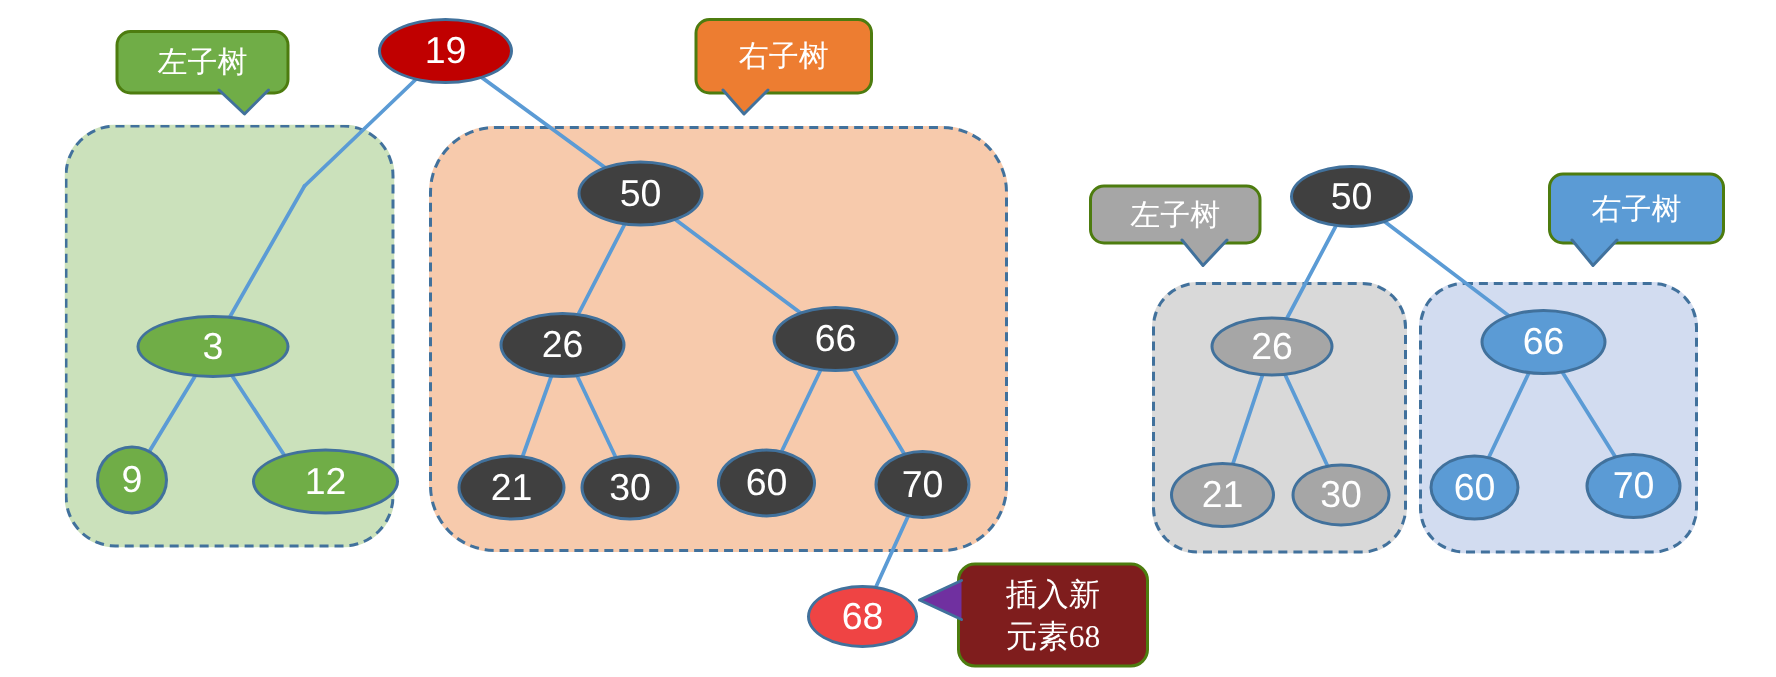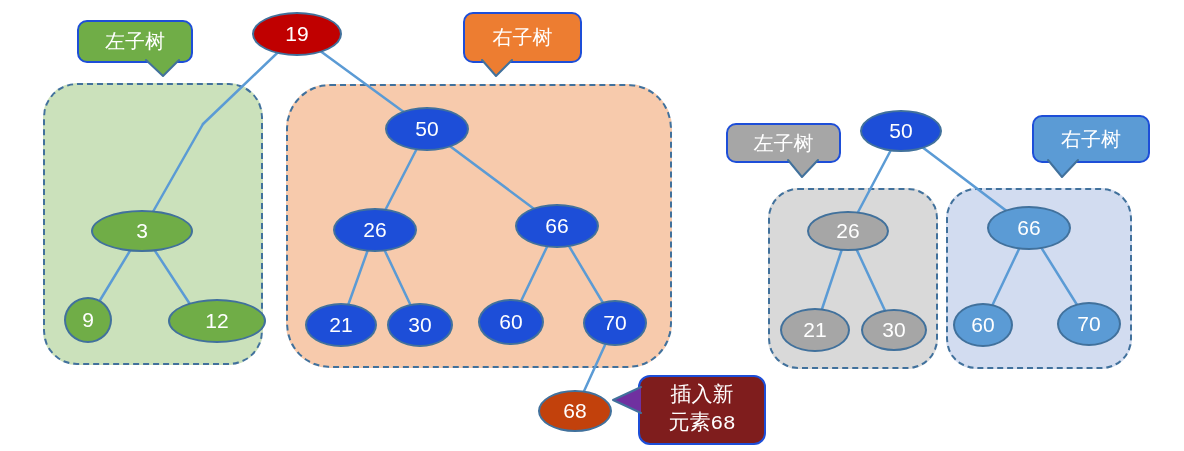--- a/index.html
+++ b/index.html
@@ -25,39 +25,39 @@
   .edges { z-index: 2; }
   .node {
     position: absolute;
     box-sizing: border-box;
     border: 2px solid #41719C;
     border-radius: 50%;
     display: flex;
     align-items: center;
     justify-content: center;
     color: #ffffff;
-    font-size: 21px;
+    font-size: 25px;
     z-index: 3;
   }
   .node.red    { background: #C00000; }
   .node.green  { background: #70AD47; }
-  .node.orange { background: #1d4ed8; }
+  .node.orange { background: #404040; }
   .node.gray   { background: #A6A6A6; }
   .node.blue   { background: #5B9BD5; }
-  .node.purple { background: #c2410c; }
+  .node.purple { background: #ef4444; }
   .callout {
     position: absolute;
     box-sizing: border-box;
-    border: 2px solid #1d4ed8;
+    border: 2px solid #4d7c0f;
     border-radius: 10px;
     display: flex;
     align-items: center;
     justify-content: center;
     color: #ffffff;
-    font-family: Liberation Mono, monospace;
+    font-family: Liberation Serif, serif;
     font-size: 20px;
     text-align: center;
     z-index: 4;
   }
   .callout.green  { background: #70AD47; }
   .callout.orange { background: #ED7D31; }
   .callout.gray   { background: #A6A6A6; }
   .callout.blue   { background: #5B9BD5; }
   .callout.purple { background: #7f1d1d; font-size: 21px; line-height: 28px; border-radius: 12px; }
   .tails { z-index: 5; }

